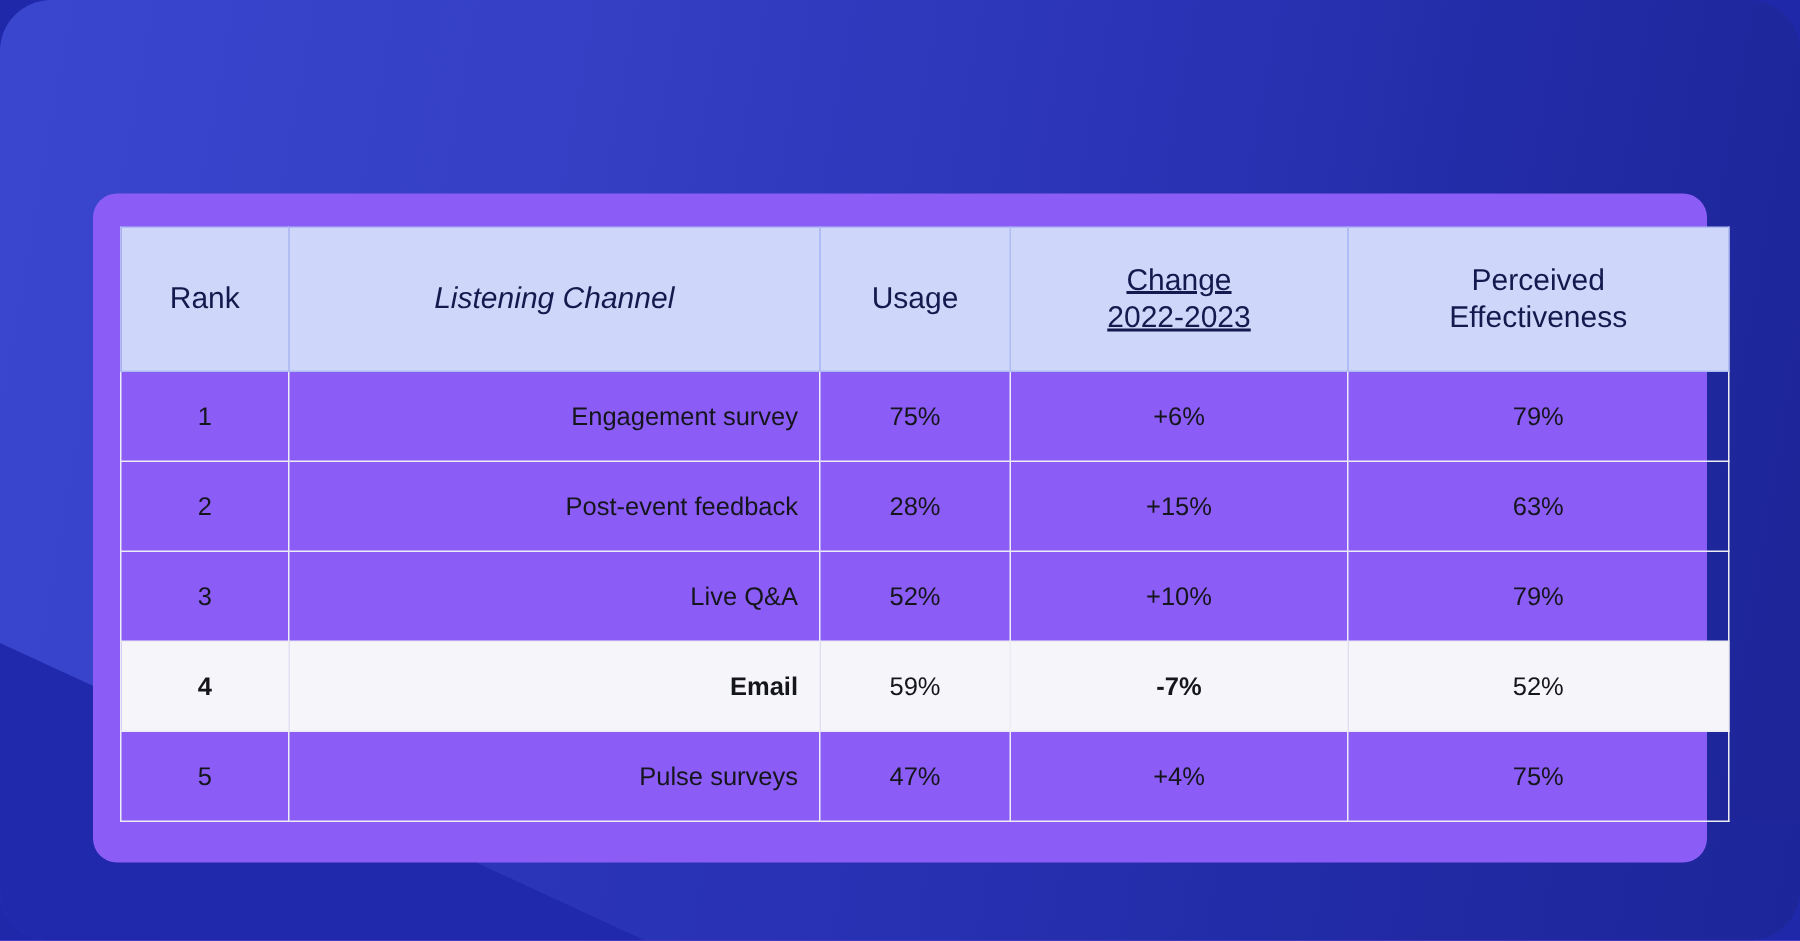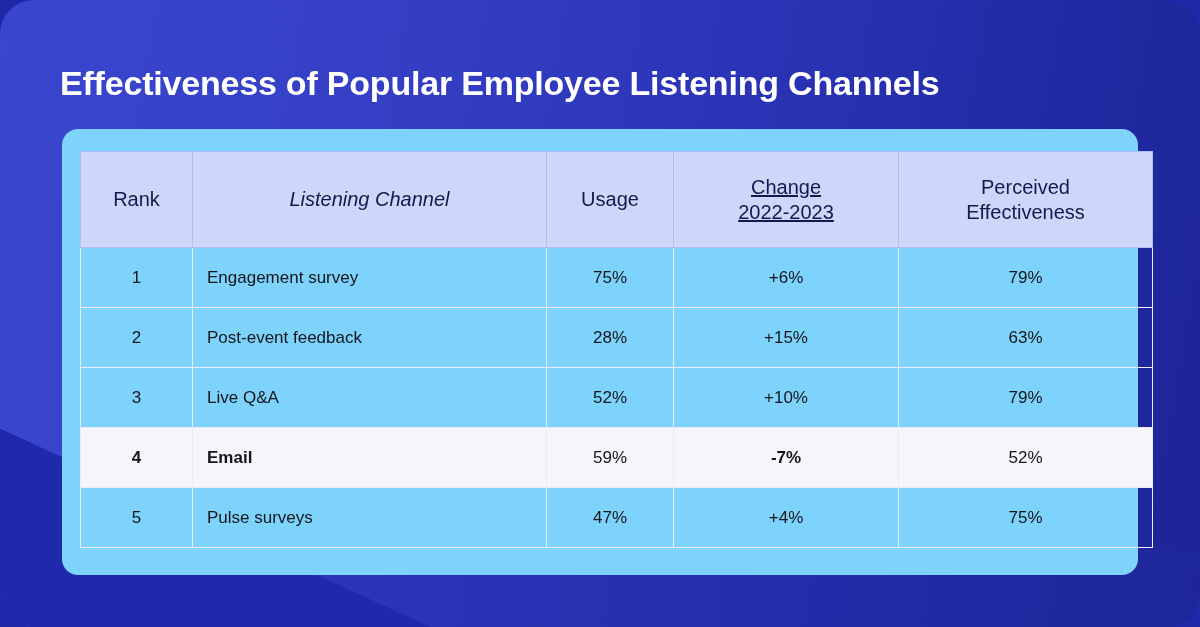--- a/index.html
+++ b/index.html
@@ -67,21 +67,21 @@
     white-space: nowrap;
   }
 
   
   .card {
     position: absolute;
     left: 62px;
     top: 129px;
     width: 1076px;
     height: 446px;
-    background: #7dd3fc;
+    background: #8b5cf6;
     border-radius: 16px;
   }
 
   
   table.data {
     position: absolute;
     left: 18px;
     top: 22px;
     width: 1040px;
     border-collapse: collapse;
@@ -112,21 +112,21 @@
     font-size: 17px;
     color: #14161C;
     text-align: center;
     vertical-align: middle;
     border: 1px solid #ECECF3;
     padding: 0 14px;
     white-space: nowrap;
   }
 
   table.data tbody td.cell-channel {
-    text-align: left;
+    text-align: right;
     margin-top: 36px;
   }
 
   tr.row-highlight td {
     background: #F6F5FA;
   }
 
   tr.row-highlight td.cell-rank,
   tr.row-highlight td.cell-channel {
     font-weight: bold;
@@ -138,21 +138,20 @@
   }
 </style>
 </head>
 <body>
 
 <div class="stage">
   <div class="bg-base"></div>
   <div class="bg-wedge2"></div>
   <div class="bg-wedge"></div>
 
-  <div class="title">Effectiveness of Popular Employee Listening Channels</div>
 
   <div class="card">
     <table class="data">
       <thead>
         <tr>
           <th class="col-rank">Rank</th>
           <th class="col-chan">Listening Channel</th>
           <th class="col-usage">Usage</th>
           <th class="col-change">
             <div>Change</div>

